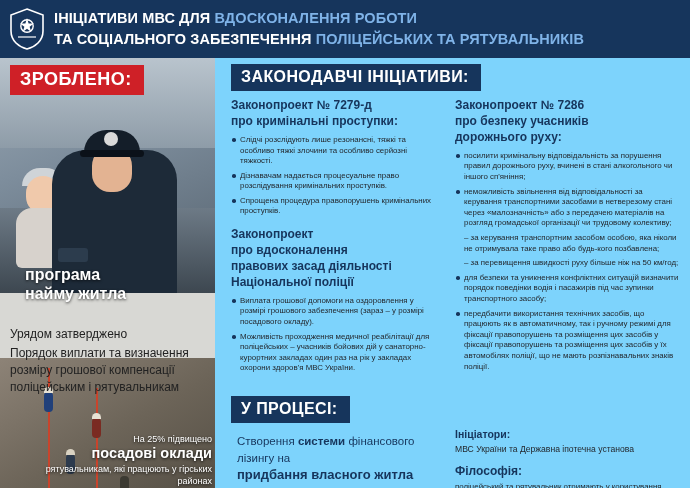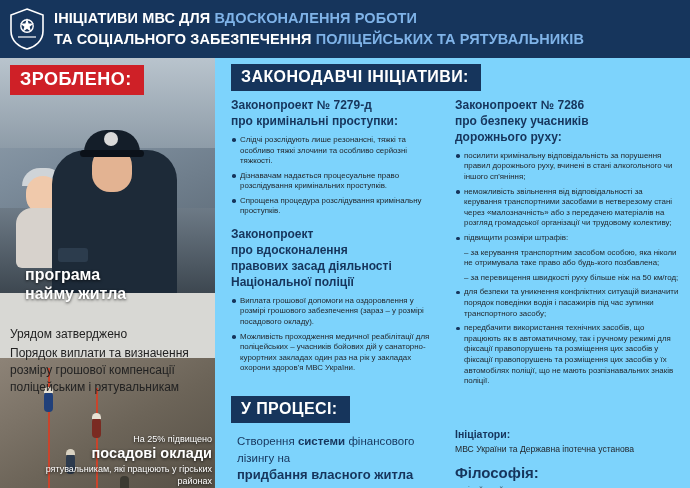--- a/index.html
+++ b/index.html
@@ -190,21 +190,21 @@
   .proc-text {
     position:absolute; left:22px; top:375px; width:195px;
     font-size:11.5px; line-height:1.45; color:#16355c;
   }
   .proc-text b { font-weight:bold; }
   .proc-big { font-size:13px; font-weight:bold; }
 
   .init-box { position:absolute; left:240px; top:370px; width:225px; }
   .init-h { font-size:10.5px; font-weight:bold; color:#16355c; margin-bottom:3px;}
   .init-p { font-size:8.6px; color:#23282e; line-height:1.4; margin:0 0 9px 0;}
-  .phil-h { font-size:15px; font-weight:bold; color:#16355c; margin-bottom:3px;}
+  .phil-h { font-size:12px; font-weight:bold; color:#16355c; margin-bottom:3px;}
   .phil-p { font-size:7.9px; color:#23282e; line-height:1.4; margin:0;}
 </style>
 </head>
 <body>
 
 <div id="page">
 
   <div class="header">
     <div class="emblem">
       <svg width="38" height="44" viewBox="0 0 38 44">
@@ -278,21 +278,21 @@
 
     <div class="colA">
 
       <div class="law-h">
         <div>Законопроект № 7279-д</div>
         <div>про кримінальні проступки:</div>
       </div>
       <ul class="bul">
         <li>Слідчі розслідують лише резонансні, тяжкі та особливо тяжкі злочини та особливо серйозні тяжкості.</li>
         <li>Дізнавачам надається процесуальне право розслідування кримінальних проступків.</li>
-        <li>Спрощена процедура розслідування кримінальну проступків.</li>
+        <li>Спрощена процедура правопорушень кримінальних проступків.</li>
       </ul>
 
       <div class="law-h">
         <div>Законопроект</div>
         <div>про вдосконалення</div>
         <div>правових засад діяльності</div>
         <div>Національної поліції</div>
       </div>
       <ul class="bul">
         <li>Виплата грошової допомоги на оздоровлення у розмірі грошового забезпечення (зараз – у розмірі посадового окладу).</li>
@@ -302,21 +302,20 @@
 
     <div class="colB">
       <div class="law-h">
         <div>Законопроект № 7286</div>
         <div>про безпеку учасників</div>
         <div>дорожнього руху:</div>
       </div>
       <ul class="bul">
         <li>посилити кримінальну відповідальність за порушення правил дорожнього руху, вчинені в стані алкогольного чи іншого сп'яніння;</li>
         <li>неможливість звільнення від відповідальності за керування транспортними засобами в нетверезому стані через «малозначність» або з передачею матеріалів на розгляд громадської організації чи трудовому колективу;</li>
-        <li>підвищити розміри штрафів:</li>
         <li class="nodot">– за керування транспортним засобом особою, яка ніколи не отримувала таке право або будь-кого позбавлена;</li>
         <li class="nodot">– за перевищення швидкості руху більше ніж на 50 км/год;</li>
         <li>для безпеки та уникнення конфліктних ситуацій визначити порядок поведінки водія і пасажирів під час зупинки транспортного засобу;</li>
         <li>передбачити використання технічних засобів, що працюють як в автоматичному, так і ручному режимі для фіксації правопорушень та розміщення цих засобів у фіксації правопорушень та розміщення цих засобів у їх автомобілях поліції, що не мають розпізнавальних знаків поліції.</li>
       </ul>
     </div>
 
     <div class="sec-proc">
       <span class="banner-blue">У ПРОЦЕСІ:</span>
     </div>

